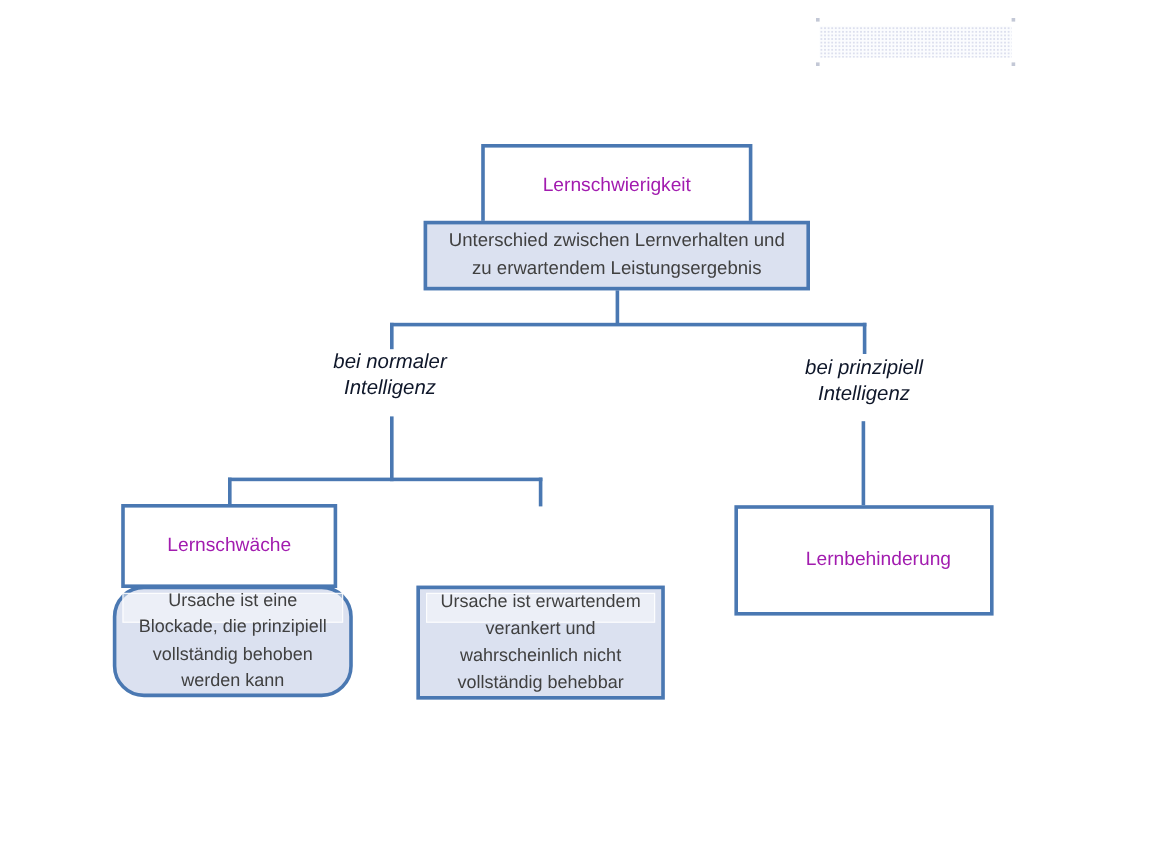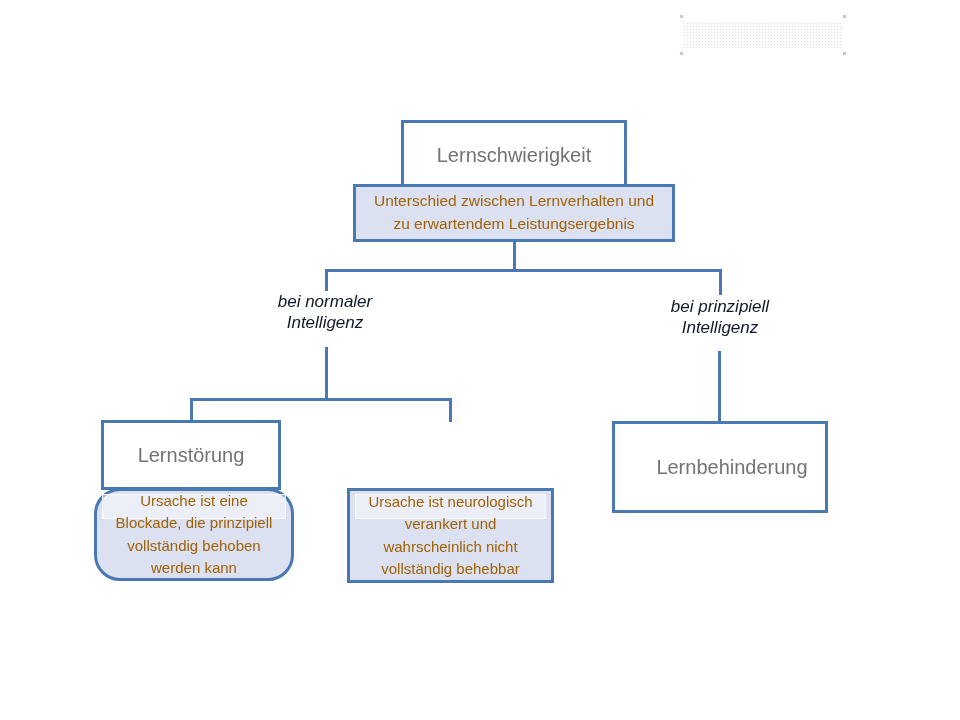--- a/index.html
+++ b/index.html
@@ -24,42 +24,42 @@
     box-sizing: border-box;
     border: 3px solid #4a78b2;
     background: #ffffff;
     display: flex;
     align-items: center;
     justify-content: center;
     text-align: center;
     z-index: 2;
   }
   .nodebox .title {
-    font-size: 20px;
+    font-size: 16px;
     line-height: 1.2;
-    color: #737373;
+    color: #a21caf;
   }
   
   .notebox {
     position: absolute;
     box-sizing: border-box;
     border: 3px solid #4a78b2;
     background: #dbe1f0;
     display: flex;
     align-items: center;
     justify-content: center;
     text-align: center;
     z-index: 3;
   }
   .notebox .note-text {
     position: relative;
     font-size: 15px;
     line-height: 1.48;
     white-space: pre-line;
-    color: #a16207;
+    color: #404040;
     z-index: 2;
     padding: 1px 2px;
   }
   .note-strip {
     position: absolute;
     left: 5px;
     right: 5px;
     top: 3px;
     height: 23px;
     background: rgba(255,255,255,0.48);
@@ -140,33 +140,33 @@
     <span class="note-text" style="font-size:15.5px;">Unterschied zwischen Lernverhalten und
 zu erwartendem Leistungsergebnis</span>
   </div>
 
   <div class="branch-label" style="left:235px; top:292px; width:180px;">bei normaler
 Intelligenz</div>
   <div class="branch-label" style="left:630px; top:297px; width:180px;">bei prinzipiell
 Intelligenz</div>
 
   <div class="nodebox" style="left:101px; top:420px; width:180px; height:70px;">
-    <span class="title">Lernstörung</span>
+    <span class="title">Lernschwäche</span>
   </div>
   <div class="notebox" style="left:94px; top:488px; width:200px; height:93px;border-radius:26px;">
     <div class="note-strip"></div>
     <span class="note-text">Ursache ist eine
 Blockade, die prinzipiell
 vollständig behoben
 werden kann</span>
   </div>
 
   <div class="notebox" style="left:347px; top:488px; width:207px; height:95px;">
     <div class="note-strip"></div>
-    <span class="note-text">Ursache ist neurologisch
+    <span class="note-text">Ursache ist erwartendem
 verankert und
 wahrscheinlich nicht
 vollständig behebbar</span>
   </div>
 
   <div class="nodebox" style="left:612px; top:421px; width:216px; height:92px;padding-left:24px;">
     <span class="title">Lernbehinderung</span>
   </div>
 
 </div>

